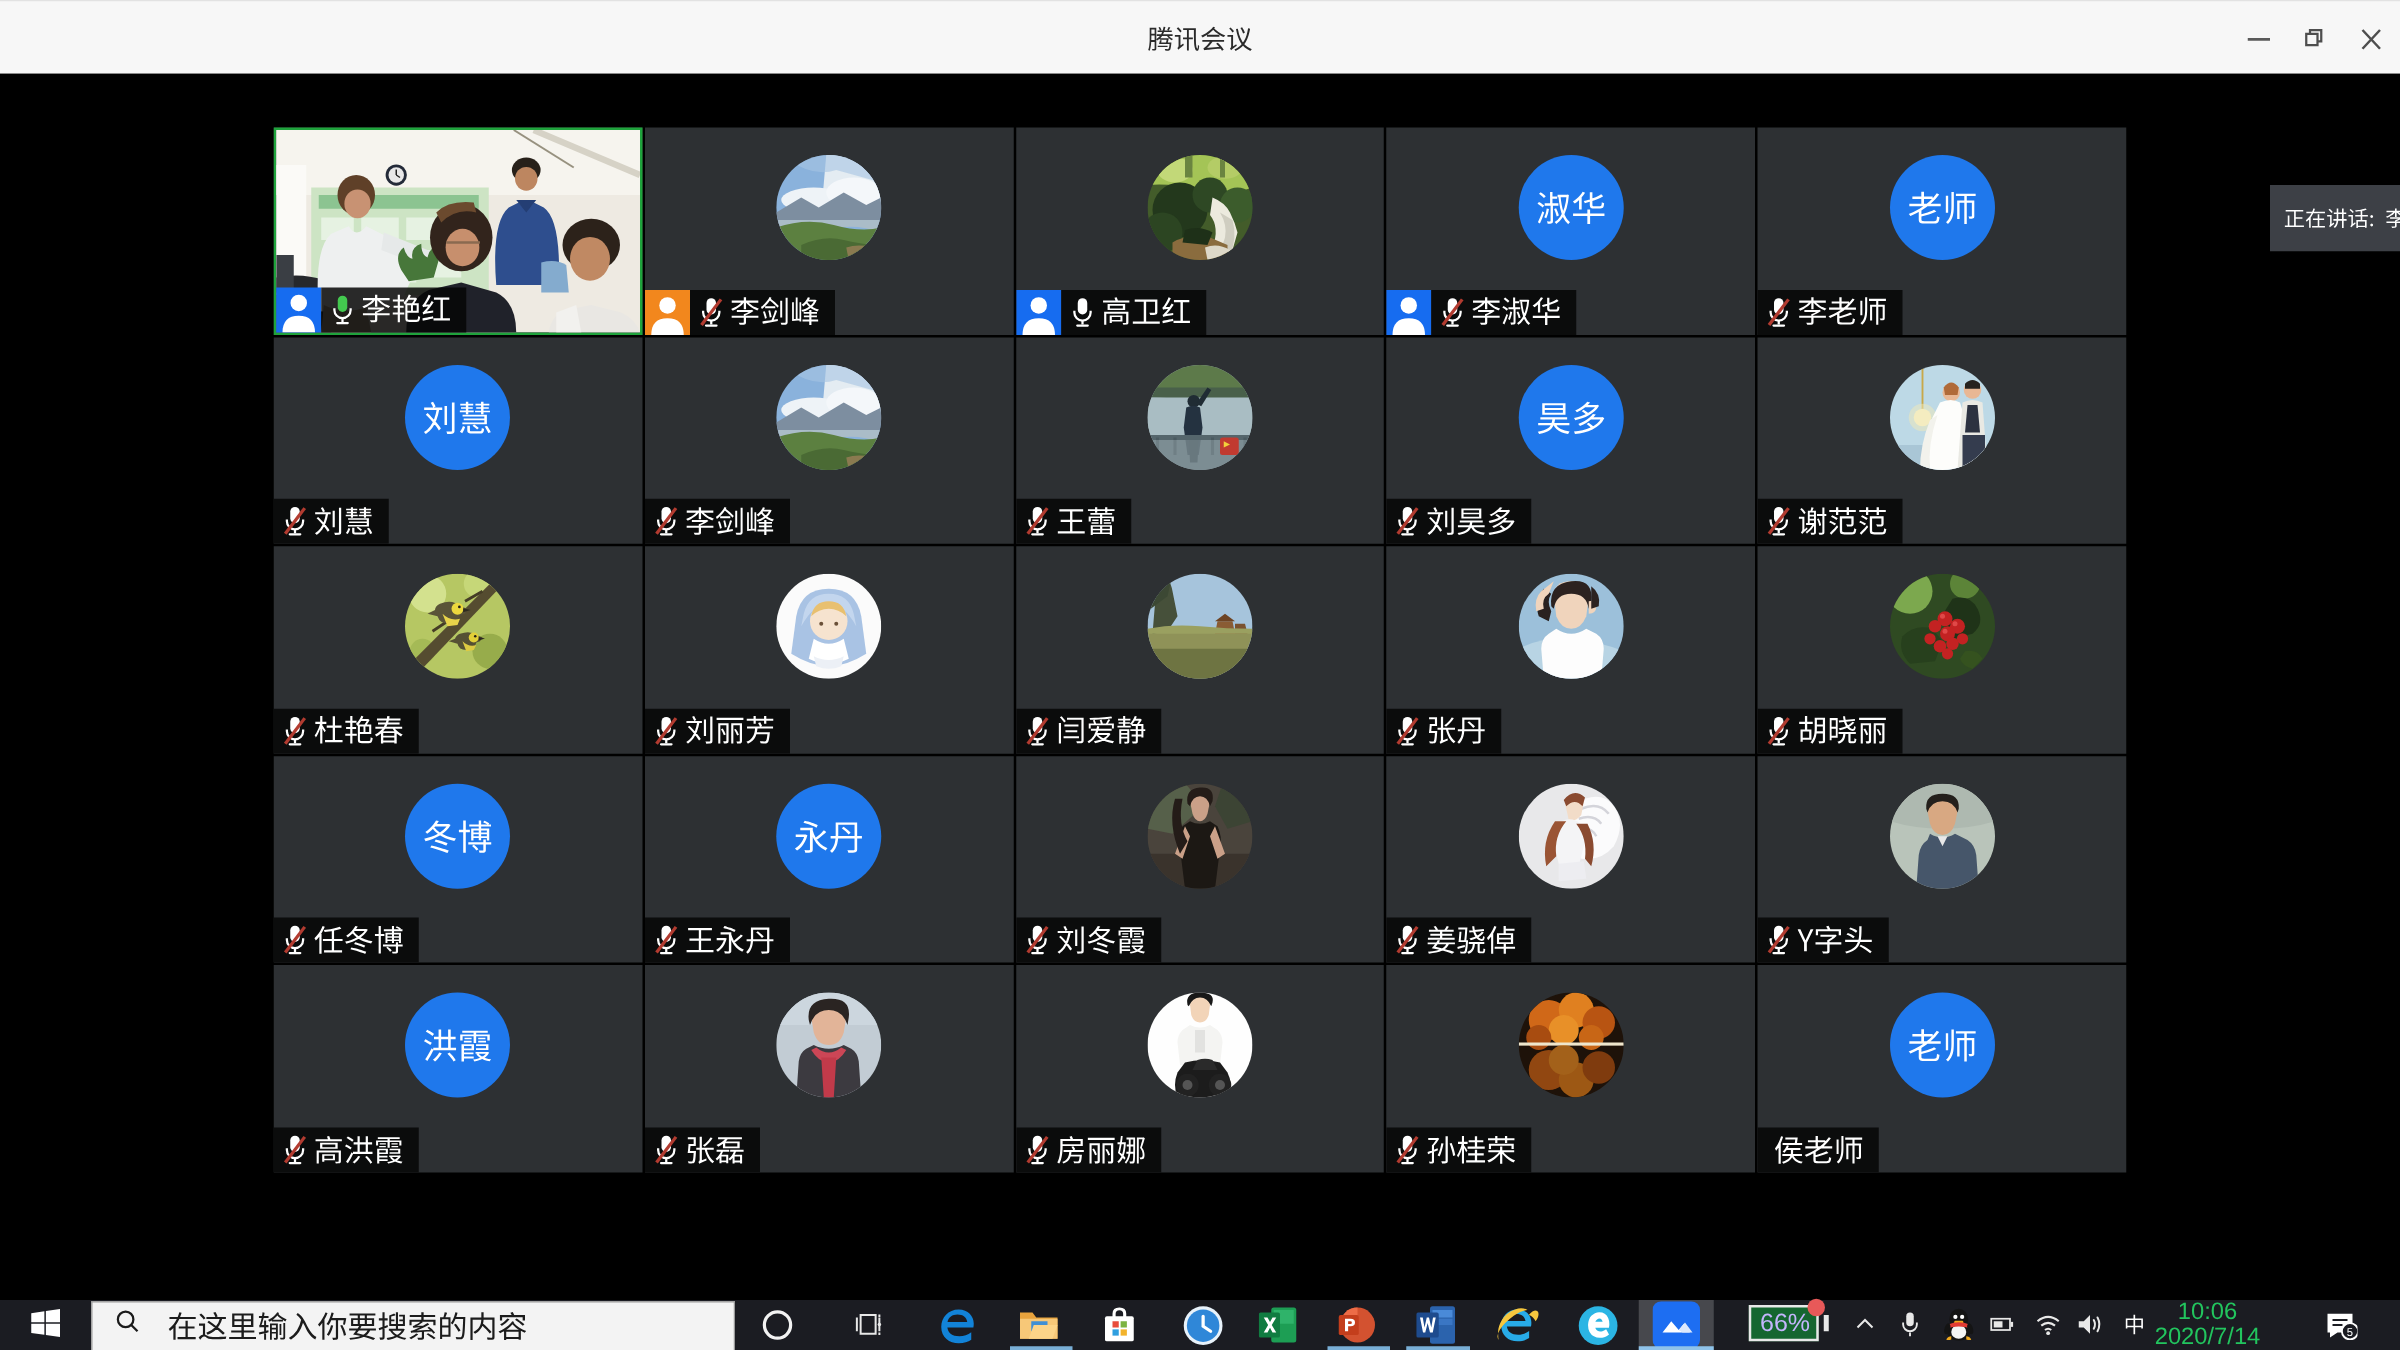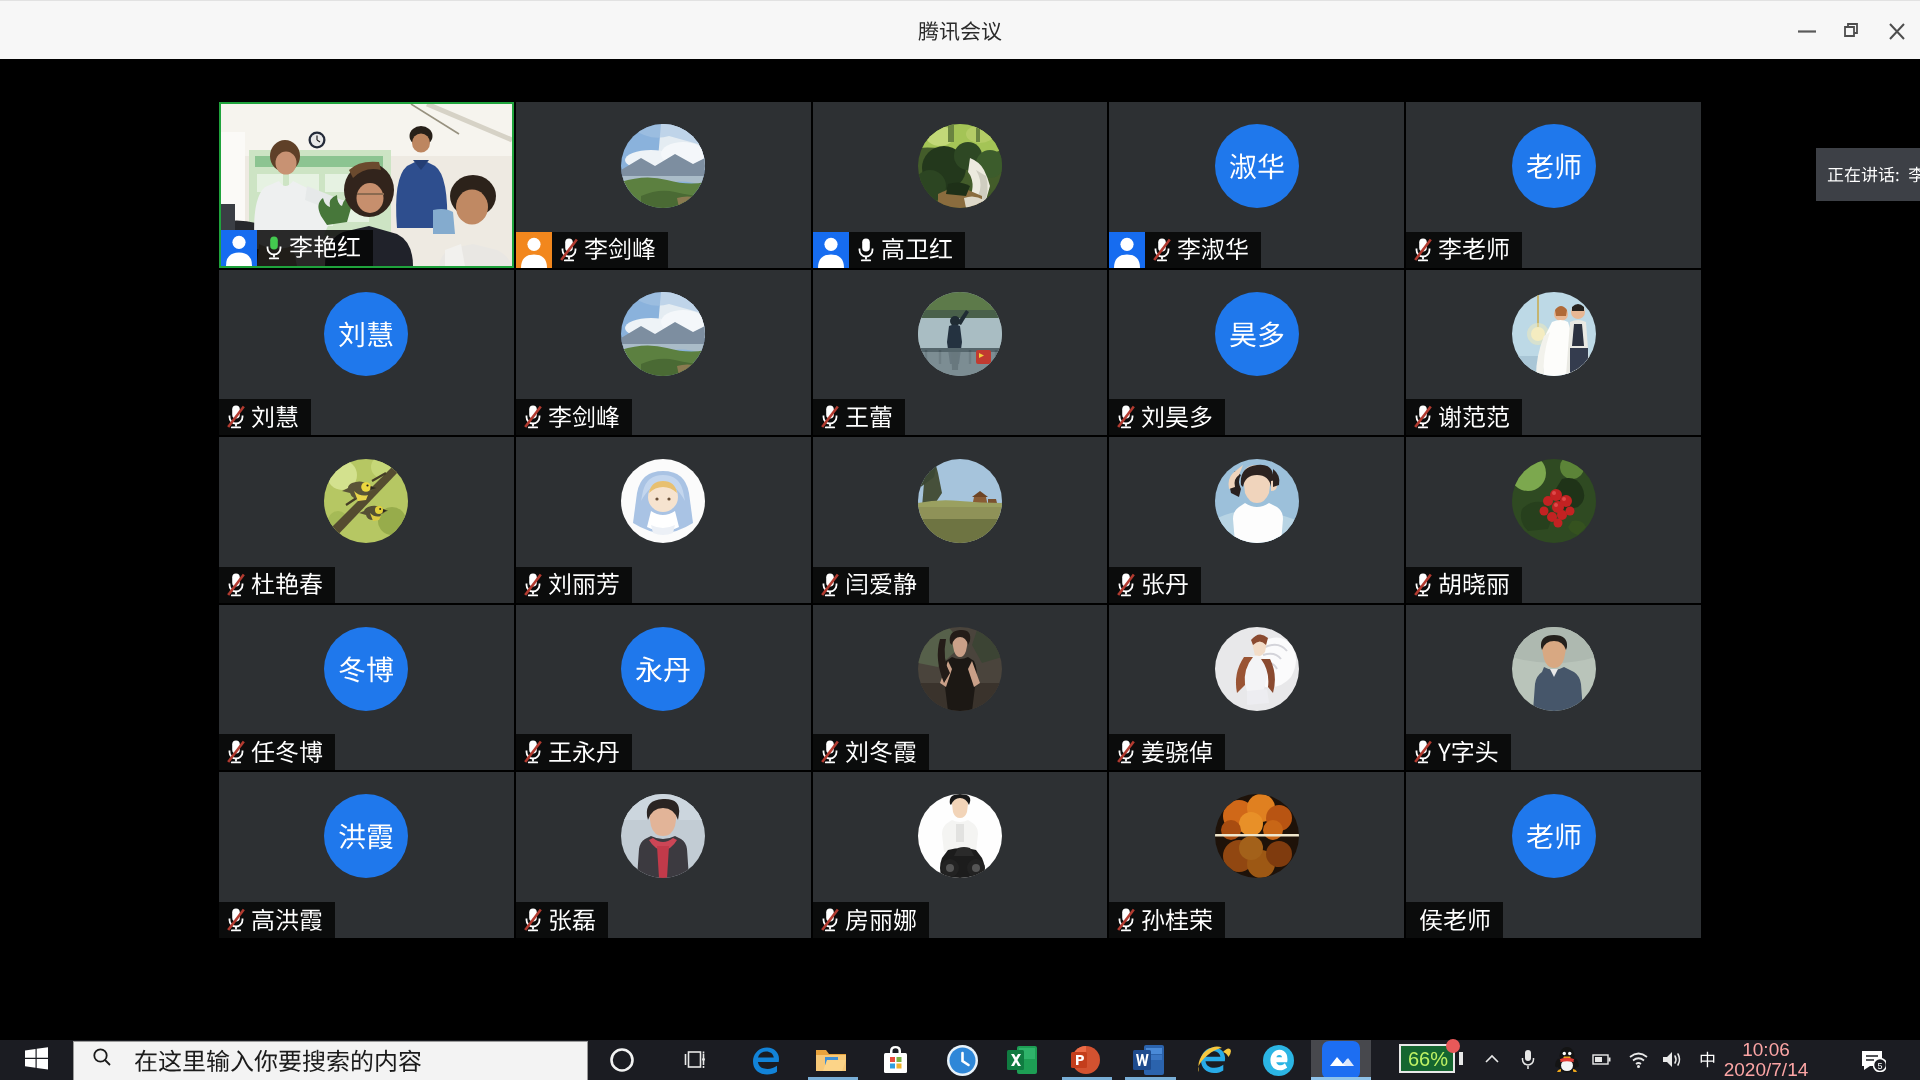--- a/index.html
+++ b/index.html
@@ -1244,21 +1244,21 @@
     <rect width="38" height="38" rx="7" fill="#1d6ef2"></rect>
     <path d="M8 25l7-9 6 7 4-5 5 7z" fill="#fff"></path>
     <path d="M21 23l5-6 6 8h-8z" fill="#dce8fc"></path>
   </svg>
 <div style="position:absolute;left:1311px;top:1077px;width:60px;height:3px;background:#8fc3ea"></div>
 <div style="position:absolute;left:808px;top:1077px;width:50px;height:3px;background:#79aed6"></div>
 <div style="position:absolute;left:1062px;top:1077px;width:50px;height:3px;background:#79aed6"></div>
 <div style="position:absolute;left:1125px;top:1077px;width:51px;height:3px;background:#79aed6"></div>
 <div style="position:absolute;left:1399px;top:1044px;width:56px;height:29px;border:2px solid #e8e8e8;background:#156630"></div>
 <div style="position:absolute;left:1459px;top:1052px;width:4px;height:13px;background:#e8e8e8"></div>
-<div class="lib" style="position:absolute;left:1403px;top:1048px;width:50px;text-align:center;font-size:20px;color:#bef264">66%</div>
+<div class="lib" style="position:absolute;left:1403px;top:1048px;width:50px;text-align:center;font-size:20px;color:#c4b5fd">66%</div>
 <div style="position:absolute;left:1446px;top:1039px;width:14px;height:14px;border-radius:7px;background:#e85959"></div>
 <svg style="position:absolute;left:1484px;top:1052px" width="16" height="14" viewBox="0 0 16 14">
     <path d="M2 10l6-6 6 6" fill="none" stroke="#e8e8e8" stroke-width="1.6"></path>
   </svg>
 <svg style="position:absolute;left:1520px;top:1049px" width="16" height="22" viewBox="0 0 16 22">
     <rect x="5" y="1" width="6" height="11" rx="3" fill="#e8e8e8"></rect>
     <path d="M2.5 9v1.5a5.5 5.5 0 0 0 11 0V9" fill="none" stroke="#e8e8e8" stroke-width="1.5"></path>
     <line x1="8" y1="17" x2="8" y2="20" stroke="#e8e8e8" stroke-width="1.5"></line>
   </svg>
 <svg style="position:absolute;left:1555px;top:1046px" width="24" height="27" viewBox="0 0 24 27">
@@ -1288,18 +1288,18 @@
     <path d="M1 7h4l5-5v15l-5-5H1z" fill="#e8e8e8"></path>
     <path d="M13 6q2 3.5 0 7M16 4q3 5.5 0 11" fill="none" stroke="#e8e8e8" stroke-width="1.6" stroke-linecap="round"></path>
   </svg>
 <div style="position:absolute;left:1699px;top:1049px;width:22px;height:22px">
     <svg class="" style="position:absolute;left:0px;top:0px" width="17" height="22.1" viewBox="0 -1000 1000 1300">
       <g fill="#fff">
         <use href="#u4E2D" x="0"></use>
       </g>
     </svg>
   </div>
-<div class="lib" style="position:absolute;left:1708px;top:1040px;width:116px;text-align:center;font-size:19px;color:#fca5a5;line-height:20px">10:06<br>2020/7/14</div>
+<div class="lib" style="position:absolute;left:1708px;top:1040px;width:116px;text-align:center;font-size:19px;color:#22c55e;line-height:20px">10:06<br>2020/7/14</div>
 <svg style="position:absolute;left:1860px;top:1048px" width="26" height="24" viewBox="0 0 26 24">
     <path d="M2 3h20v15H10l-6 4v-4H2z" fill="#fff"></path>
     <path d="M6 8h12M6 12h8" stroke="#1b1c22" stroke-width="1.6"></path>
     <circle cx="20" cy="17" r="6.5" fill="#1b1c22" stroke="#fff" stroke-width="1.5"></circle>
     <text x="20" y="21" font-family="Liberation Sans" font-size="9" fill="#fff" text-anchor="middle">5</text>
   </svg>
 </body></html>

